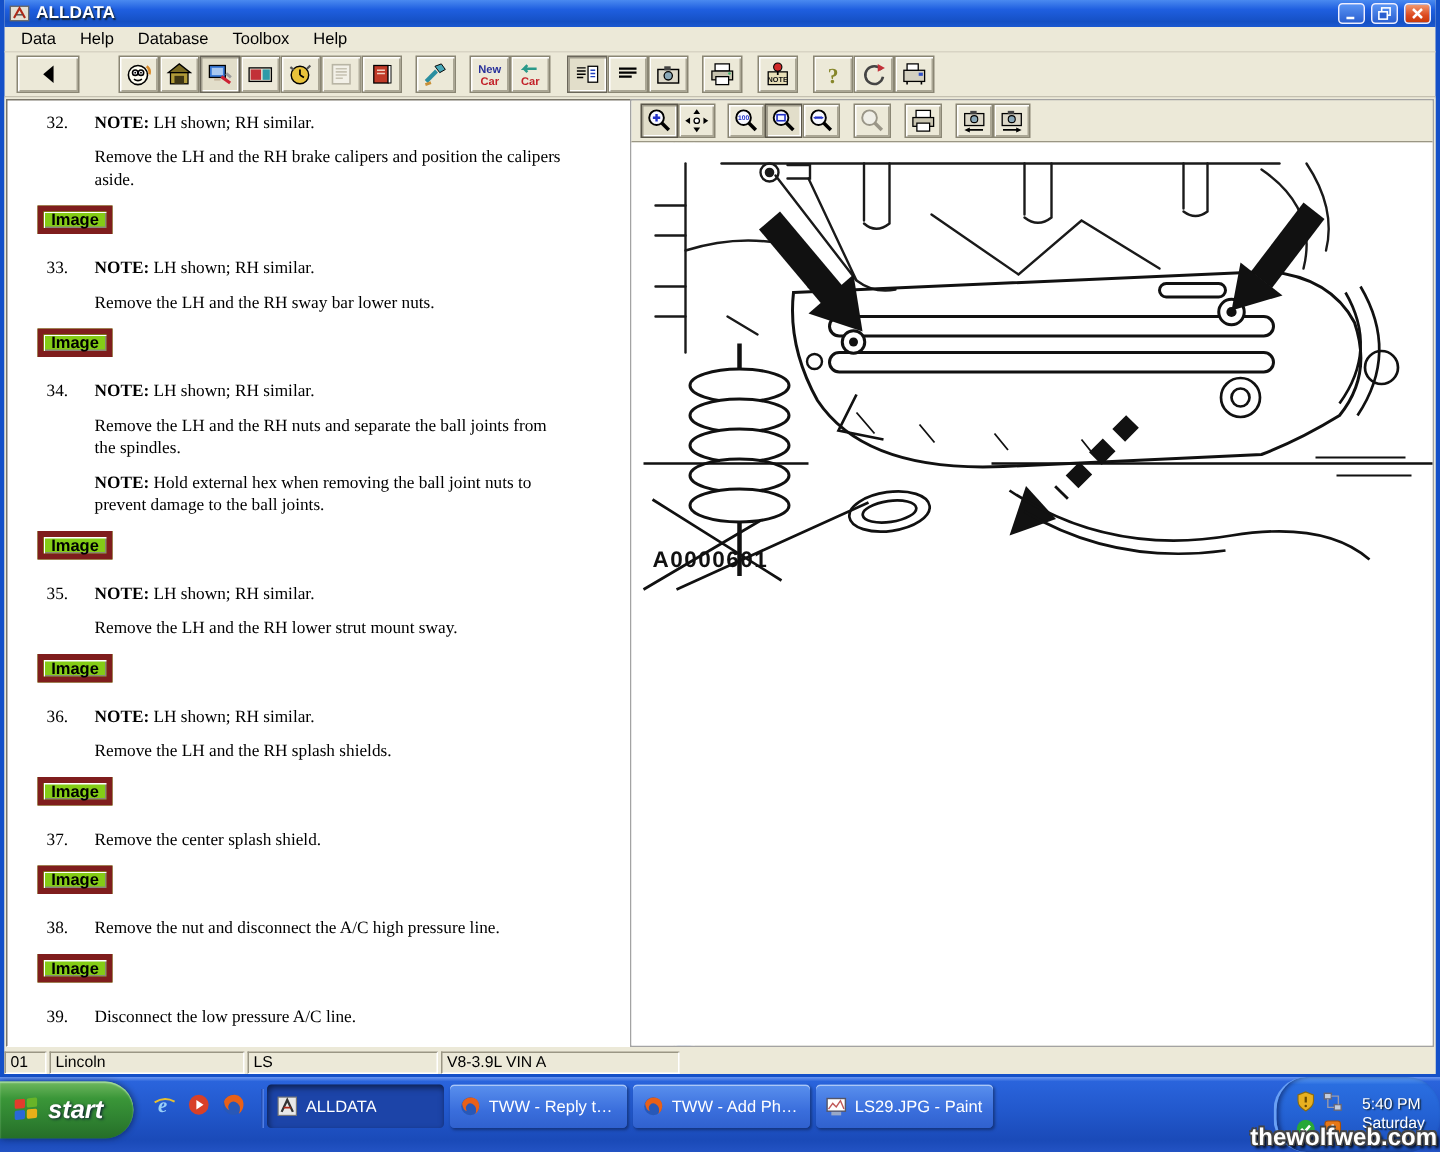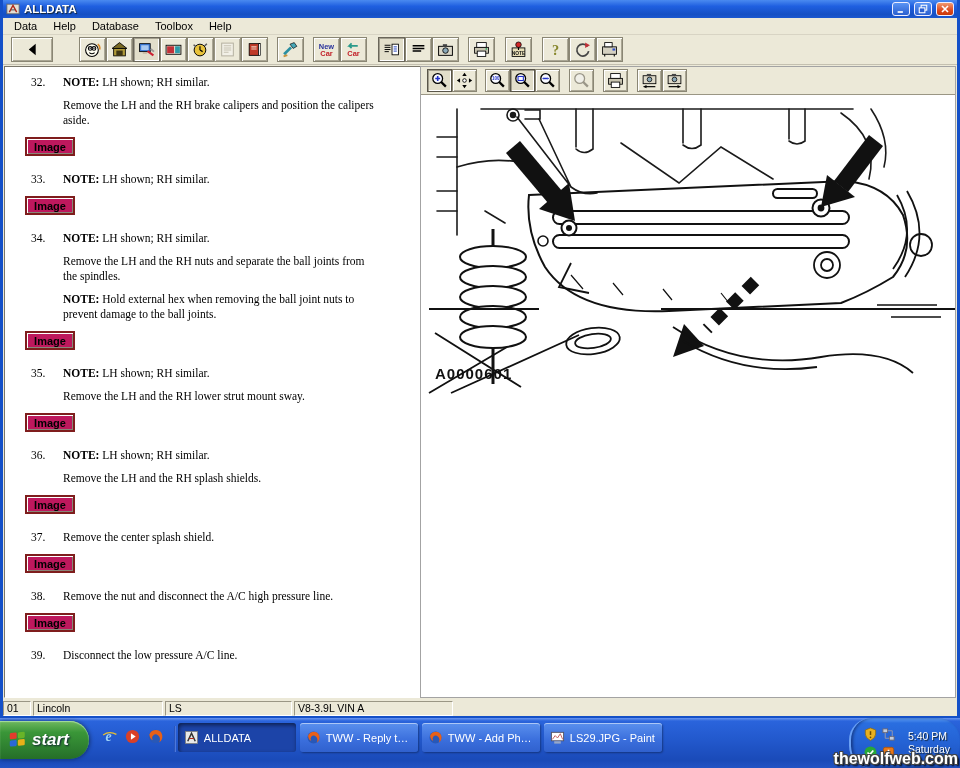--- a/index.html
+++ b/index.html
@@ -42,21 +42,21 @@
   .left-panel{position:absolute;left:1px;top:1px;width:459px;bottom:2px;background:#fff;
               border:1px solid;border-color:#7a766a #fff #fff #7a766a;box-sizing:border-box;padding-left:27px;}
   .steps{position:absolute;top:0;left:0;right:13px;bottom:0;overflow:hidden;padding:8px 4px 0 0;
          font-family:"Liberation Serif",serif;font-size:11.5px;line-height:15px;color:#000;}
   .step{margin-bottom:14px;}
   .step.tight{margin-bottom:1px;}
   .step-line{padding-left:26px;display:flex;}
   .step-num{flex:0 0 32px;}
   .step-text{flex:1;max-width:340px;}
   .step-para{margin:8px 0 0 58px;max-width:318px;}
-  .img-btn{width:50px;height:19px;margin:9px 0 16px 20px;background:#be185d;border:2px solid #7f1d1d;
+  .img-btn{width:50px;height:19px;margin:9px 0 16px 20px;background:#84cc16;border:4px solid #7f1d1d;
            box-shadow:inset 1px 1px 0 #fff,inset -1px -1px 0 #8a8678;display:flex;align-items:center;
            justify-content:center;font:bold 11px "Liberation Sans",sans-serif;box-sizing:border-box;}
   
   .scrollbar{position:absolute;top:0;right:0;bottom:0;width:13px;background:
              repeating-linear-gradient(90deg,#f6f5f0 0,#f6f5f0 2px,#eceae2 2px,#eceae2 4px);
              border-left:1px solid #d8d4c8;box-sizing:border-box;}
   .sb-btn{position:absolute;left:0;right:0;height:13px;background:linear-gradient(180deg,#fefefe,#d2e0f8);
           border:1px solid #88aae0;border-radius:2px;box-sizing:border-box;display:flex;
           align-items:center;justify-content:center;}
   .sb-up{top:0;} .sb-down{bottom:0;}
@@ -335,20 +335,21 @@
               <span class="step-text"><b>NOTE:</b> LH shown; RH similar.</span>
             </div>
             <div class="step-para">Remove the LH and the RH brake calipers and position the calipers aside.</div>
             <div class="img-btn">Image</div>
           </div>
           <div class="step">
             <div class="step-line">
               <span class="step-num">33.</span>
               <span class="step-text"><b>NOTE:</b> LH shown; RH similar.</span>
             </div>
+            <div class="step-para">Remove the LH and the RH sway bar lower nuts.</div>
             <div class="img-btn">Image</div>
           </div>
           <div class="step">
             <div class="step-line">
               <span class="step-num">34.</span>
               <span class="step-text"><b>NOTE:</b> LH shown; RH similar.</span>
             </div>
             <div class="step-para">Remove the LH and the RH nuts and separate the ball joints from the spindles.</div>
             <div class="step-para"><b>NOTE:</b> Hold external hex when removing the ball joint nuts to prevent damage to the ball joints.</div>
             <div class="img-btn">Image</div>

